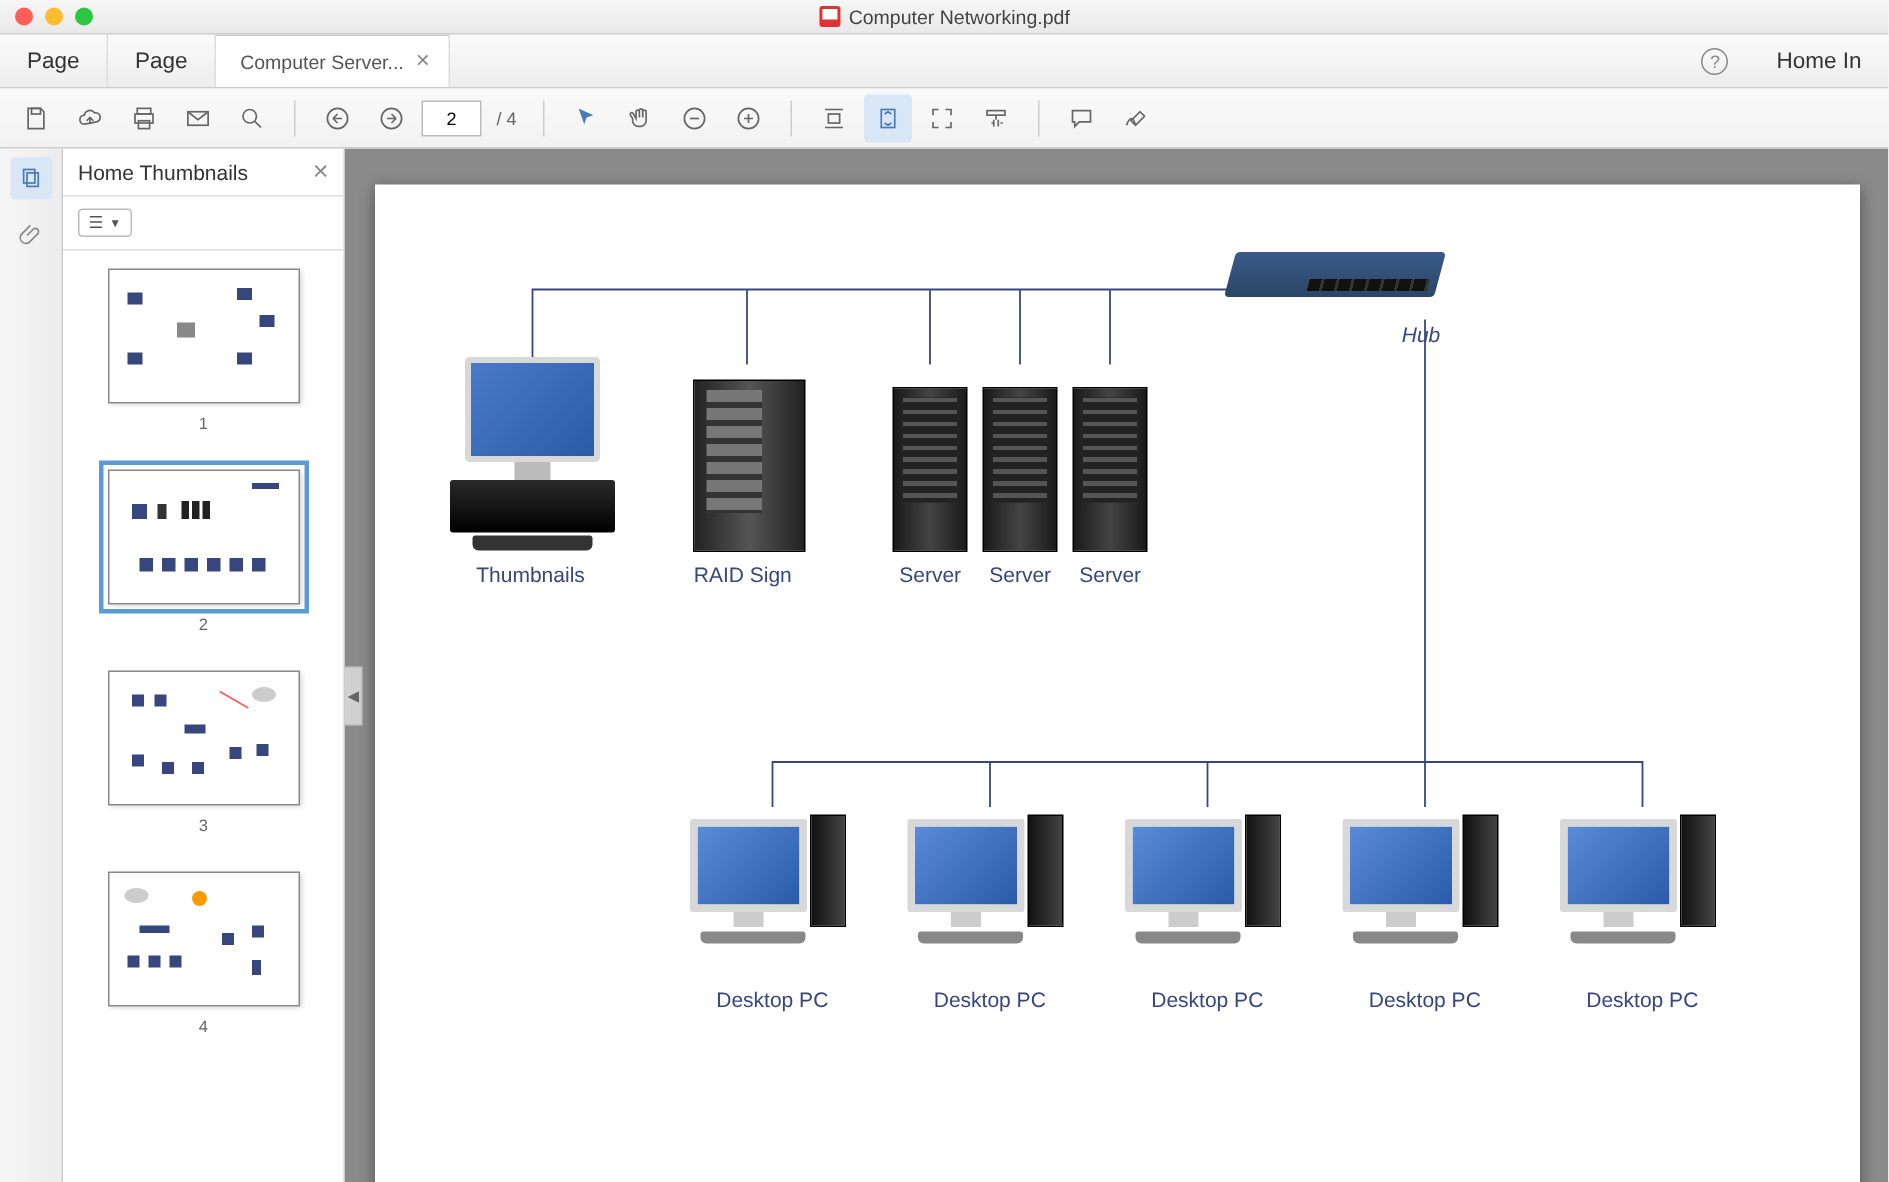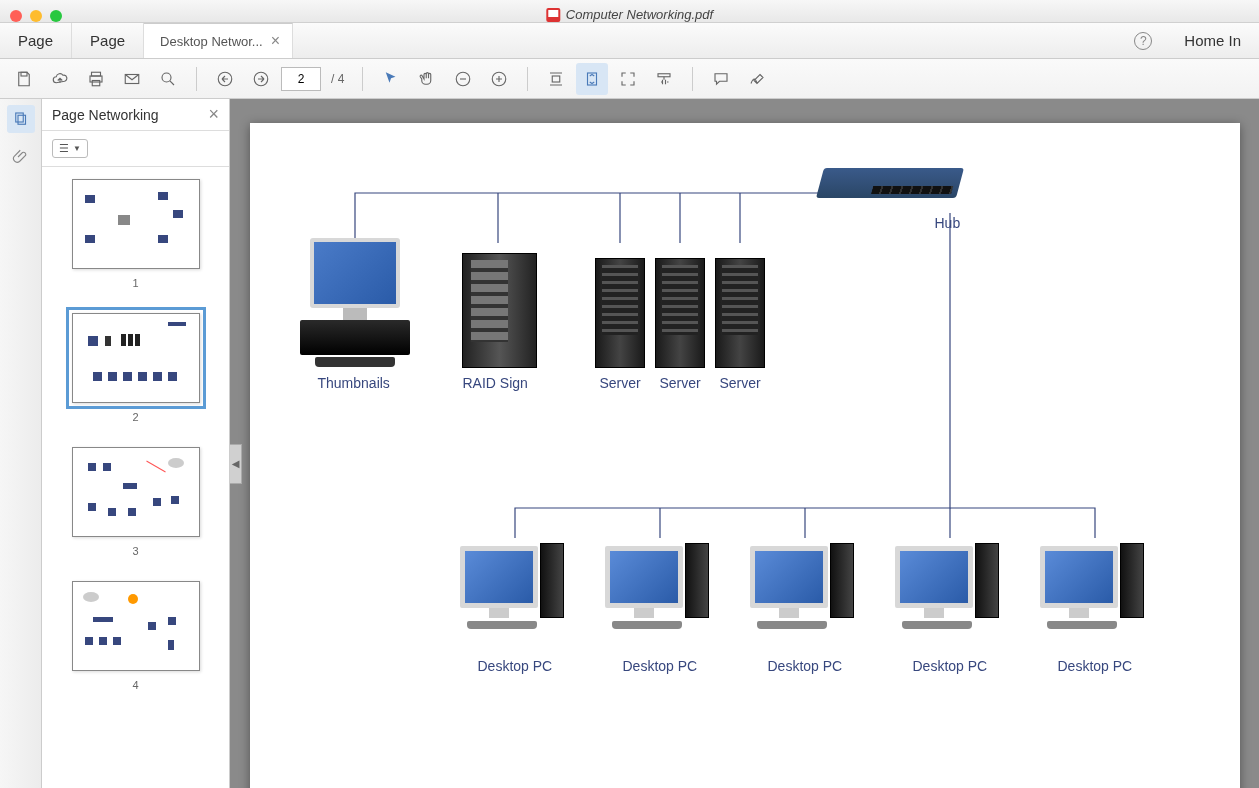--- a/index.html
+++ b/index.html
@@ -1,18 +1,18 @@
 <!DOCTYPE html>
 <html><head>
 <meta charset="utf-8">
 <style>
 * { margin:0; padding:0; box-sizing:border-box; font-family:-apple-system,Helvetica,Arial,sans-serif; }
 body { width:1259px; height:788px; background:#f0f0f0; overflow:hidden; display:flex; flex-direction:column; }
 
-.titlebar { height:23px; background:linear-gradient(#f7f7f7,#e8e8e8); border-bottom:1px solid #d0d0d0; display:flex; align-items:flex-end; position:relative;font-style:italic; }
+.titlebar { height:23px; background:linear-gradient(#f7f7f7,#e8e8e8); border-bottom:1px solid #d0d0d0; display:flex; align-items:center; position:relative; }
 .traffic { display:flex; gap:8px; padding-left:10px; }
 .tl { width:12px; height:12px; border-radius:50%; }
 .tl.r{background:#ff5f57}.tl.y{background:#febc2e}.tl.g{background:#28c840}
 .title { position:absolute; left:50%; transform:translateX(-50%); font-size:13px; color:#444; display:flex; align-items:center; gap:6px;}
 .pdf-icon{width:14px;height:14px;background:#d33;border-radius:2px;position:relative;}
 .pdf-icon::after{content:"";position:absolute;inset:2px 2px 5px 2px;background:#fff;}
 
 .tabs-row { height:36px; background:linear-gradient(#fbfbfb,#ededed); border-bottom:1px solid #ccc; display:flex; align-items:stretch; }
 .top-tab { padding:0 18px; display:flex; align-items:center; font-size:15px; color:#333; border-right:1px solid #ddd; cursor:pointer;}
 .top-tab.doc { background:#fff; border-top:1px solid #ccc; font-size:13px; color:#555; gap:8px; padding:0 12px 0 16px;}
@@ -91,21 +91,21 @@
   <div class="title">
       <span class="pdf-icon"></span>
       <span>Computer Networking.pdf</span>
     </div>
 </div>
 
 <div class="tabs-row">
   <div class="top-tab">Page</div>
   <div class="top-tab">Page</div>
   <div class="top-tab doc">
-    <span>Desktop Networ...</span>
+    <span>Computer Server...</span>
     <span class="close">×</span>
   </div>
   <div class="spacer"></div>
   <div class="help-ico">?</div>
   <div class="signin">Home In</div>
 </div>
 
 <div class="toolbar">
   <div class="tbtn">
       <svg viewBox="0 0 24 24">
@@ -223,21 +223,21 @@
       </div>
     <div class="sbtn">
         <svg viewBox="0 0 24 24" style="stroke:#888">
           <path d="M8 12l6-6a3 3 0 014 4l-8 8a5 5 0 01-7-7l8-8"></path>
         </svg>
       </div>
   </div>
 
   <div class="thumbs">
     <div class="thumbs-hdr">
-      <span>Page Networking</span>
+      <span>Home Thumbnails</span>
       <span class="x">×</span>
     </div>
     <div class="thumbs-tools">
       <div class="opts-btn">
           <span>☰</span>
           <span style="font-size:8px">▼</span>
         </div>
     </div>
     <div class="thumbs-list">
       <div class="thumb">
@@ -312,21 +312,21 @@
         <line x1="490" y1="70" x2="490" y2="120"></line>
         <line x1="635" y1="60" x2="635" y2="70"></line>
         <polyline points="700,90 700,385 265,385 265,415"></polyline>
         <line x1="410" y1="385" x2="410" y2="415"></line>
         <line x1="555" y1="385" x2="555" y2="415"></line>
         <line x1="700" y1="385" x2="700" y2="415"></line>
         <polyline points="700,385 845,385 845,415"></polyline>
       </svg>
 
       <div class="hub" style="left:570px;top:45px;"></div>
-      <div class="dl" style="left:685px;top:92px;">Hub</div>
+      <div class="dl" style="left:685px;top:92px;font-style:italic;">Hub</div>
 
       <div class="ws" style="left:50px;top:115px;">
         <div class="mon"></div>
           <div class="stand"></div>
           <div class="tower"></div>
           <div class="kb"></div>
       </div>
       <div class="dl" style="left:68px;top:252px;">Thumbnails</div>
 
       <div class="raid" style="left:212px;top:130px;"></div>

